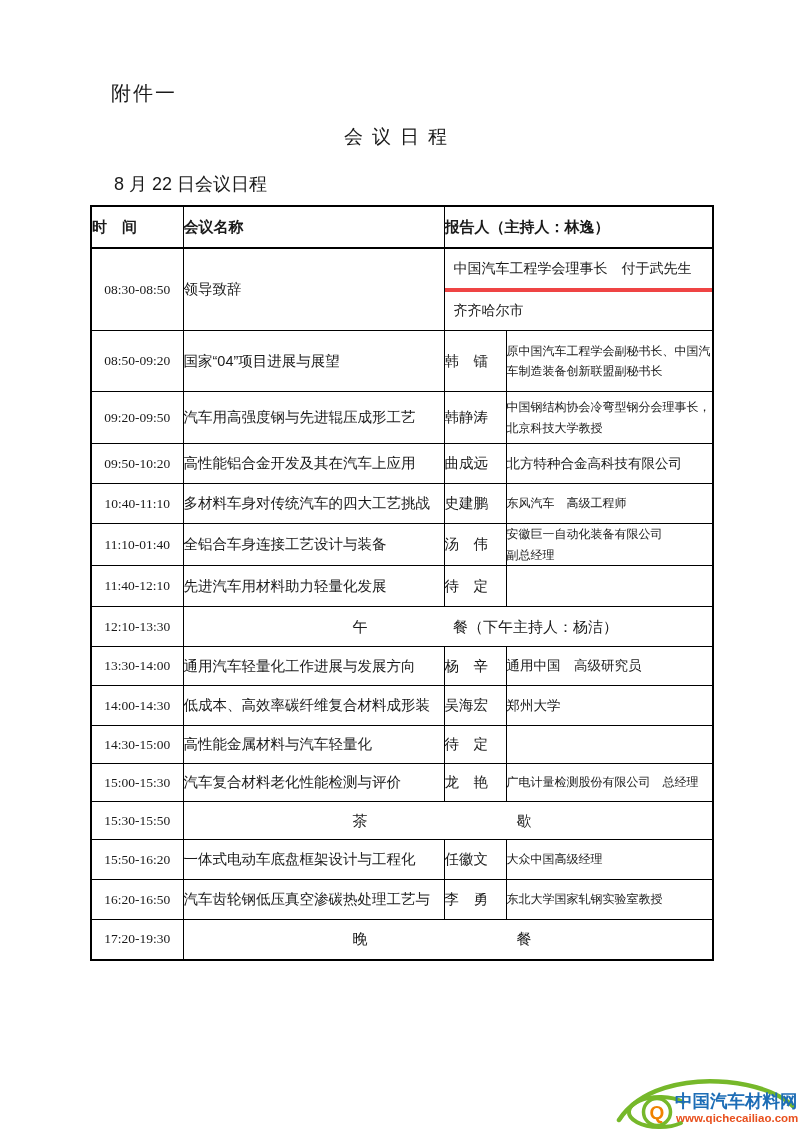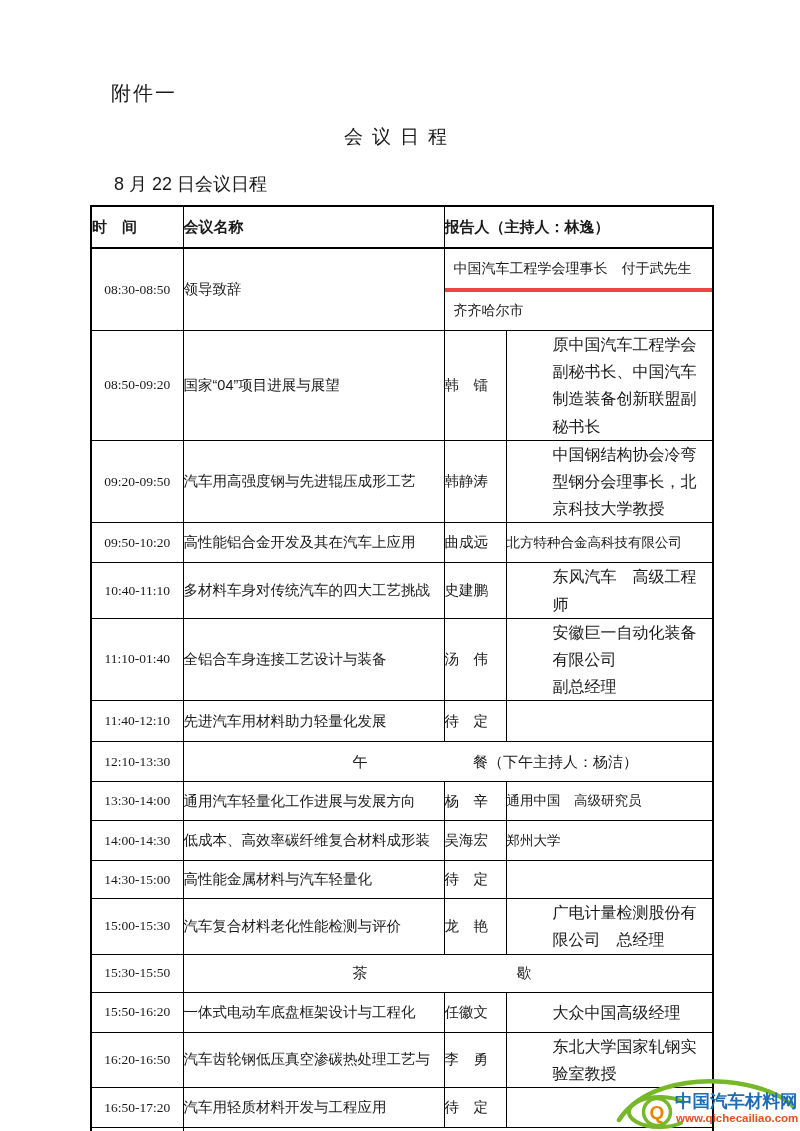--- a/index.html
+++ b/index.html
@@ -32,21 +32,21 @@
     border-bottom:2px solid #000; background:#fff;
   }
   .c-time {
     text-align:center;
     font-family:"Liberation Serif","DejaVu Serif",serif;
     font-size:13.5px; white-space:nowrap;
   }
   .c-topic { font-size:14.5px; padding-left:9px; white-space:nowrap; overflow:hidden; }
   .c-name  { font-size:14.5px; padding-left:7px; white-space:nowrap; overflow:hidden; }
   .c-affil { font-size:13.5px; padding:3px 4px 3px 8px; line-height:1.45; }
-  .c-affil.small { font-size:16px; line-height:1.7;padding-left:46px; }
+  .c-affil.small { font-size:12px; line-height:1.7; }
   .split-cell { padding:0; }
   .split-line { display:flex; align-items:center; padding-left:9px; font-size:14px; height:38px; }
   .split-line.first { border-bottom:4px solid #ef4444; height:39px; }
   .span-cell { position:relative; }
   .bx { position:absolute; top:50%; transform:translateY(-50%); font-size:15px; white-space:nowrap; }
   .logo { position:absolute; left:613px; top:1075px; width:186px; height:56px; }
 </style>
 </head>
 <body>
 
@@ -117,21 +117,21 @@
         <tr style="height: 41px; padding-left: 20px;">
           <td class="c-time">11:40-12:10</td>
           <td class="c-topic">先进汽车用材料助力轻量化发展</td>
           <td class="c-name">待　定</td>
           <td class="c-affil"></td>
         </tr>
         <tr style="height: 40px;">
           <td class="c-time">12:10-13:30</td>
           <td class="span-cell" colspan="3">
             <span class="bx" style="left: 32%;">午</span>
-            <span class="bx" style="left: 51%; margin-left: 20px;">餐（下午主持人：杨洁）</span>
+            <span class="bx" style="left: 51%;">餐（下午主持人：杨洁）</span>
           </td>
         </tr>
         <tr style="height: 39px;">
           <td class="c-time">13:30-14:00</td>
           <td class="c-topic">通用汽车轻量化工作进展与发展方向</td>
           <td class="c-name">杨　辛</td>
           <td class="c-affil">通用中国　高级研究员</td>
         </tr>
         <tr style="height: 40px;">
           <td class="c-time">14:00-14:30</td>
@@ -164,26 +164,20 @@
           <td class="c-name">任徽文</td>
           <td class="c-affil small">大众中国高级经理</td>
         </tr>
         <tr style="height: 40px;">
           <td class="c-time">16:20-16:50</td>
           <td class="c-topic">汽车齿轮钢低压真空渗碳热处理工艺与</td>
           <td class="c-name">李　勇</td>
           <td class="c-affil small">东北大学国家轧钢实验室教授</td>
         </tr>
         <tr style="height: 40px;">
-          <td class="c-time">16:50-17:20</td>
-          <td class="c-topic">汽车用轻质材料开发与工程应用</td>
-          <td class="c-name">待　定</td>
-          <td class="c-affil"></td>
-        </tr>
-        <tr style="height: 40px;">
           <td class="c-time">17:20-19:30</td>
           <td class="span-cell" colspan="3">
             <span class="bx" style="left: 32%;">晚</span>
             <span class="bx" style="left: 63%;">餐</span>
           </td>
         </tr>
       </tbody>
   </table>
 
   <svg class="logo" viewBox="0 0 186 56">

